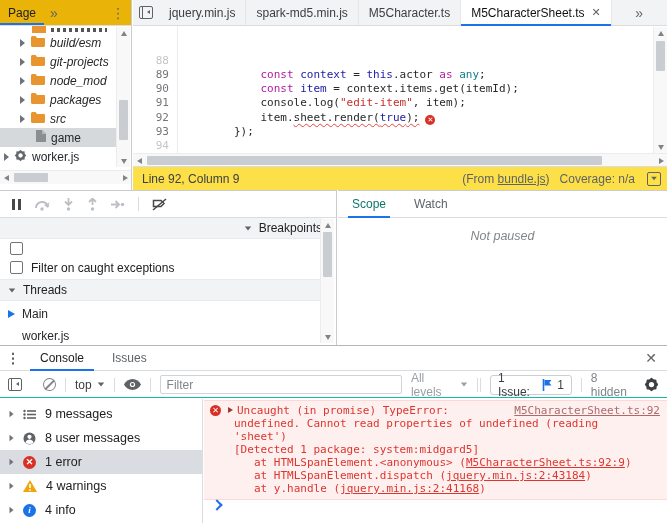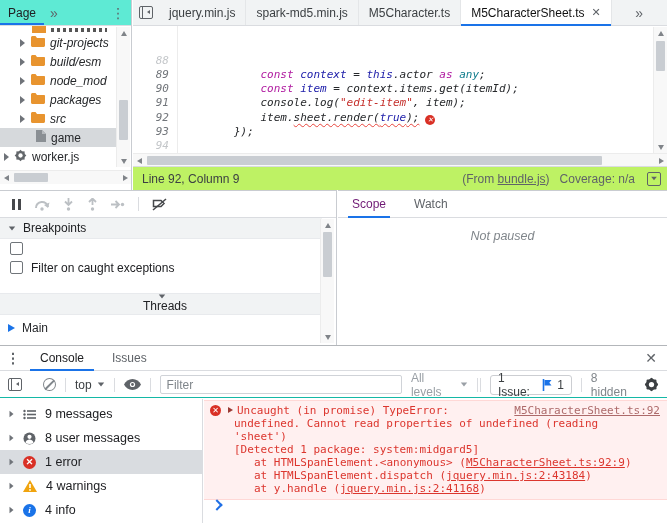--- a/index.html
+++ b/index.html
@@ -5,21 +5,21 @@
   html,body{margin:0;padding:0;background:#fff;}
   .root{position:relative;width:667px;height:523px;overflow:hidden;background:#fff;
         font-family:"Liberation Sans",sans-serif;font-size:12px;color:#202124;-webkit-font-smoothing:antialiased;}
   .abs{position:absolute;}
   .sep{width:1px;height:14px;background:#dadce0;flex:none;}
   .tri{width:0;height:0;flex:none;}
   .tri-r{border-top:4px solid transparent;border-bottom:4px solid transparent;border-left:5px solid #6f7379;}
   .tri-d{border-left:4px solid transparent;border-right:4px solid transparent;border-top:5px solid #5f6368;}
   
   #nav{left:0;top:0;width:132px;height:190px;border-right:1px solid #c9ccd1;box-sizing:border-box;}
-  .navtabs{position:absolute;left:0;top:0;right:0;height:26px;background:#5eead4;border-bottom:1px solid #dadce0;display:flex;align-items:center;box-sizing:border-box;}
+  .navtabs{position:absolute;left:0;top:0;right:0;height:26px;background:#eab308;border-bottom:1px solid #dadce0;display:flex;align-items:center;box-sizing:border-box;}
   .navtab{padding:0 8px;height:100%;display:flex;align-items:center;position:relative;color:#202124;}
   .navtab .underline{position:absolute;left:0;right:0;bottom:0;height:2px;background:#1a73e8;}
   .glyphbtn{color:#5f6368;font-size:14px;padding:0 6px;cursor:pointer;}
   .tree{position:absolute;left:0;top:26px;right:14px;height:142px;overflow:hidden;}
   .trow{position:relative;height:19px;display:flex;align-items:center;white-space:nowrap;}
   .trow.sel{background:#d6d9dc;}
   .trow .lbl{font-size:12px;color:#26282b;margin-left:5px;}
   .trow .lbl.it{font-style:italic;}
   .smudge{height:4px;width:56px;background:repeating-linear-gradient(90deg,#555 0 3px,transparent 3px 6px);margin-left:5px;}
   .vsb{position:absolute;width:13px;background:#f8f8f8;border-left:1px solid #ececec;}
@@ -38,50 +38,50 @@
   .edtab.active{background:#fff;color:#111;}
   .edtab.active .underline{position:absolute;left:0;right:0;bottom:-1px;height:2px;background:#1a73e8;}
   .closex{margin-left:7px;color:#5f6368;font-size:11px;}
   .navtoggle{width:26px;display:flex;align-items:center;justify-content:center;flex:none;}
   .panelicon{width:12px;height:11px;border:1px solid #5f6368;border-radius:2px;position:relative;}
   .panelicon::before{content:"";position:absolute;left:2px;top:0;bottom:0;width:1px;background:#5f6368;}
   .panelicon::after{content:"";position:absolute;right:2px;top:3px;border-top:2.5px solid transparent;border-bottom:2.5px solid transparent;border-right:3.5px solid #5f6368;}
   .code{position:absolute;left:0;top:26px;right:14px;height:127px;overflow:hidden;background:#fff;
         font-family:"DejaVu Sans Mono",monospace;font-size:11px;line-height:14.1px;white-space:pre;}
   .gutline{position:absolute;left:44px;top:26px;height:127px;width:1px;background:#ececec;}
-  .code-line{display:flex;height:14.1px;font-style:italic;}
+  .code-line{display:flex;height:14.1px;}
   .gut{width:36px;text-align:right;color:#72767b;flex:none;padding-right:12px;}
   .gut.dim{color:#c3c6c9;}
   .ltxt{white-space:pre;color:#26282b;}
   .kw{color:#b01ba0;}
   .def{color:#1a1aa8;}
   .typ{color:#0f7c8c;}
   .str{color:#c5302c;}
   .pl{color:#26282b;}
   .wavy{text-decoration:underline wavy #e8453c;text-decoration-skip-ink:none;text-underline-offset:2px;text-decoration-thickness:1px;}
   .err-badge{display:inline-block;width:10px;height:10px;border-radius:50%;background:#d93025;color:#fff;
              font-size:7px;line-height:10px;text-align:center;margin-left:6px;font-family:"Liberation Sans",sans-serif;vertical-align:-1px;}
-  .edstatus{position:absolute;left:0;right:0;top:166px;height:24px;background:#bef264;border-top:1px solid #dadce0;display:flex;align-items:center;box-sizing:border-box;color:#3c4043;}
+  .edstatus{position:absolute;left:0;right:0;top:166px;height:24px;background:#fde047;border-top:1px solid #dadce0;display:flex;align-items:center;box-sizing:border-box;color:#3c4043;}
   .dim-link{text-decoration:underline;color:#5f6368;}
   .covicon{width:12px;height:12px;border:1px solid #5f6368;border-radius:2px;display:flex;align-items:center;justify-content:center;}
   
   #debug{top:190px;left:0;width:337px;height:155px;border-top:1px solid #c9ccd1;border-right:1px solid #c9ccd1;box-sizing:border-box;background:#fff;}
   .dbgbar{position:absolute;left:0;top:0;right:0;height:27px;border-bottom:1px solid #dadce0;display:flex;align-items:center;gap:13px;padding-left:12px;box-sizing:border-box;}
   .dbgbar svg{display:block;}
   .secthead{height:20px;background:#f1f3f4;border-bottom:1px solid #e8eaed;border-top:1px solid #e8eaed;display:flex;align-items:center;padding-left:8px;color:#202124;}
   .secthead .tri-d{margin-right:7px;transform:scale(.8);}
   .cbrow{height:19px;display:flex;align-items:center;padding-left:10px;color:#202124;}
   .cb{width:11px;height:11px;border:1px solid #70757a;border-radius:2px;background:#fff;margin-right:8px;flex:none;}
   .throw{height:19px;display:flex;align-items:center;padding-left:8px;color:#26282b;}
   .mainarrow{border-top:4px solid transparent;border-bottom:4px solid transparent;border-left:7px solid #1a73e8;margin-right:7px;}
   
   #scope{top:190px;left:338px;right:0;height:155px;border-top:1px solid #c9ccd1;background:#fff;}
   .scopetabs{position:absolute;left:0;top:0;right:0;height:27px;border-bottom:1px solid #dadce0;display:flex;align-items:stretch;padding-left:14px;gap:28px;box-sizing:border-box;}
   .stab{display:flex;align-items:center;position:relative;color:#5f6368;}
-  .stab.active{color:#701a75;text-align:center;}
+  .stab.active{color:#0f766e;text-align:center;}
   .stab.active .underline{position:absolute;left:-4px;right:-4px;bottom:-1px;height:2px;background:#1a73e8;}
   .notpaused{position:absolute;top:38px;left:0;right:0;text-align:center;font-style:italic;color:#80868b;font-size:12.5px;}
   
   #console{top:345px;left:0;right:0;bottom:0;border-top:1px solid #b3b6ba;background:#fff;box-sizing:border-box;}
   .ctabs{position:absolute;left:0;top:0;right:0;height:25px;border-bottom:1px solid #dadce0;display:flex;align-items:stretch;box-sizing:border-box;}
   .ctab{display:flex;align-items:center;padding:0 2px;margin:0 12px;position:relative;color:#5f6368;}
   .ctab.active{color:#202124;}
   .ctab.active .underline{position:absolute;left:-8px;right:-8px;bottom:-1px;height:2px;background:#1a73e8;}
   .ctoolbar{position:absolute;left:0;top:26px;right:0;height:26px;border-bottom:1px solid #14b8a6;display:flex;align-items:center;gap:9px;padding:0 8px;box-sizing:border-box;}
   .blockicon{width:11px;height:11px;border:1.6px solid #80868b;border-radius:50%;position:relative;}
@@ -132,28 +132,28 @@
               <path d="M0 1.5C0 .7.7 0 1.5 0h3l1.5 2H13c.6 0 1 .4 1 1v6.5c0 .8-.7 1.5-1.5 1.5h-11C.7 11 0 10.3 0 9.5z" fill="#e8942f"></path>
             </svg>
         </span>
         <span class="smudge"></span>
       </div>
       <div class="trow">
         <span class="tri tri-r" style="margin-left:20px;"></span>
         <span style="margin-left:6px;"><svg width="14" height="11" viewBox="0 0 14 11">
               <path d="M0 1.5C0 .7.7 0 1.5 0h3l1.5 2H13c.6 0 1 .4 1 1v6.5c0 .8-.7 1.5-1.5 1.5h-11C.7 11 0 10.3 0 9.5z" fill="#e8942f"></path>
             </svg></span>
-        <span class="lbl it">git-projects</span>
+        <span class="lbl it">build/esm</span>
       </div>
       <div class="trow">
         <span class="tri tri-r" style="margin-left:20px;"></span>
         <span style="margin-left:6px;"><svg width="14" height="11" viewBox="0 0 14 11">
               <path d="M0 1.5C0 .7.7 0 1.5 0h3l1.5 2H13c.6 0 1 .4 1 1v6.5c0 .8-.7 1.5-1.5 1.5h-11C.7 11 0 10.3 0 9.5z" fill="#e8942f"></path>
             </svg></span>
-        <span class="lbl it">build/esm</span>
+        <span class="lbl it">git-projects</span>
       </div>
       <div class="trow">
         <span class="tri tri-r" style="margin-left:20px;"></span>
         <span style="margin-left:6px;"><svg width="14" height="11" viewBox="0 0 14 11">
               <path d="M0 1.5C0 .7.7 0 1.5 0h3l1.5 2H13c.6 0 1 .4 1 1v6.5c0 .8-.7 1.5-1.5 1.5h-11C.7 11 0 10.3 0 9.5z" fill="#e8942f"></path>
             </svg></span>
         <span class="lbl it">node_mod</span>
       </div>
       <div class="trow">
         <span class="tri tri-r" style="margin-left:20px;"></span>
@@ -304,32 +304,32 @@
       <span class="sep"></span>
       <span>
           <svg width="15" height="13">
             <path d="M1.5 2.5h7.5l3 3-3 3H1.5z" fill="none" stroke="#46484b" stroke-width="1.5"></path>
             <path d="M1 12 14 1" stroke="#46484b" stroke-width="1.5"></path>
           </svg>
         </span>
     </div>
 
     <div class="abs" style="left:0;top:27px;right:14px;">
-      <div class="secthead" style="border-top:none;">
+      <div class="secthead" style="border-top:none;justify-content:flex-end;">
         <span class="tri tri-d"></span>
         <span>Breakpoints</span>
       </div>
       <div class="cbrow">
         <span class="cb"></span>
       </div>
       <div class="cbrow">
         <span class="cb"></span>
         <span>Filter on caught exceptions</span>
       </div>
-      <div class="secthead" style="margin-top:16px;flex-direction:column;">
+      <div class="secthead" style="margin-top:2px;">
         <span class="tri tri-d"></span>
         <span>Threads</span>
       </div>
       <div class="throw" style="margin-top:3px;">
         <span class="tri mainarrow"></span>
         <span>Main</span>
       </div>
       <div class="throw" style="margin-top:3px;padding-left:22px;">
         <span>worker.js</span>
       </div>

